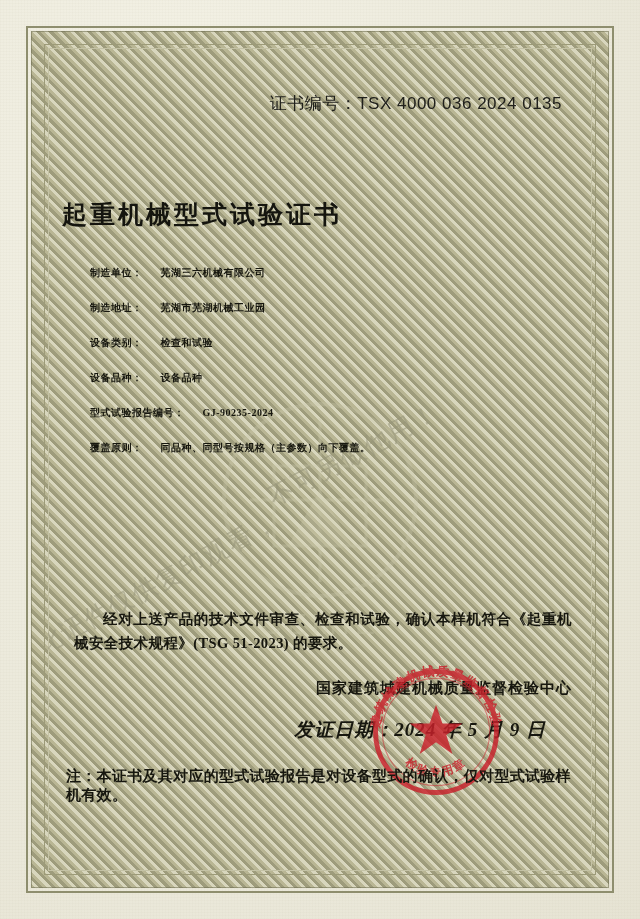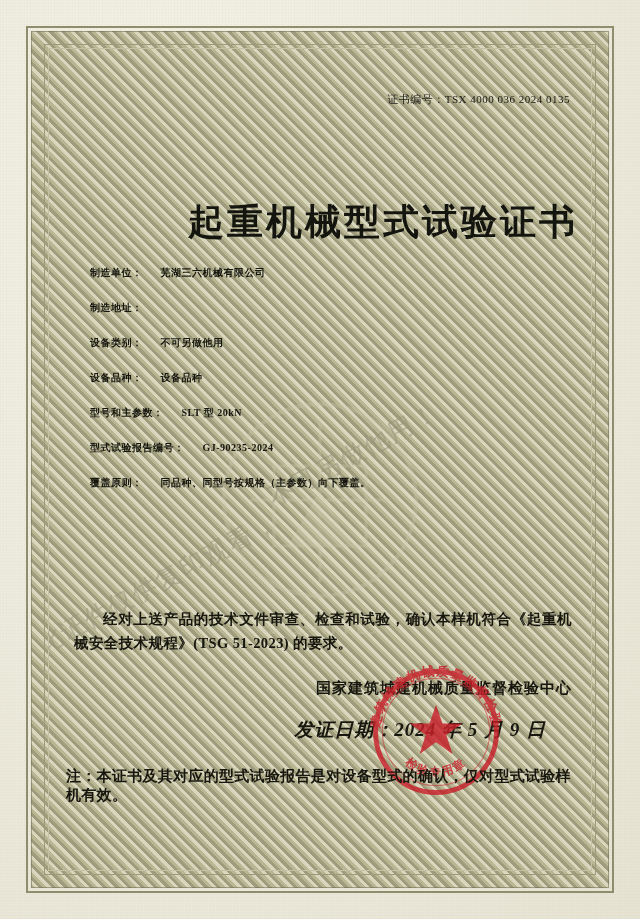--- a/index.html
+++ b/index.html
@@ -113,34 +113,34 @@
     position: absolute;
     left: 62px;
     top: 62px;
     width: 516px;
     bottom: 62px;
   }
 
   .cert-no {
     position: absolute;
     top: 30px;
-    right: 8px;
-    font-size: 11px;
+    right: 16px;
+    font-size: 17px;
     color: #20201c;
     letter-spacing: 0.5px;
-    font-family: Liberation Serif, serif;
+    font-family: Liberation Sans, sans-serif;
   }
 
   .title {
     position: absolute;
     top: 136px;
     left: 0;
     width: 100%;
-    text-align: right;
-    font-size: 36px;
+    text-align: left;
+    font-size: 25px;
     font-weight: bold;
     letter-spacing: 3px;
     color: #15150f;
     font-family: "Liberation Serif", serif;
   }
 
   .fields {
     position: absolute;
     top: 204px;
     left: 28px;
@@ -252,32 +252,29 @@
 
     <div class="title">起重机械型式试验证书</div>
 
     <div class="fields">
       <div class="field-row">
         <span class="field-label">制造单位：</span>
         <span class="field-value">芜湖三六机械有限公司</span>
       </div>
       <div class="field-row">
         <span class="field-label">制造地址：</span>
+        <span class="field-value">芜湖市芜湖机械工业园</span>
       </div>
       <div class="field-row">
         <span class="field-label">设备类别：</span>
-        <span class="field-value">不可另做他用</span>
+        <span class="field-value">检查和试验</span>
       </div>
       <div class="field-row">
         <span class="field-label">设备品种：</span>
         <span class="field-value">设备品种</span>
-      </div>
-      <div class="field-row">
-        <span class="field-label">型号和主参数：</span>
-        <span class="field-value">SLT 型 20kN</span>
       </div>
       <div class="field-row">
         <span class="field-label">型式试验报告编号：</span>
         <span class="field-value">GJ-90235-2024</span>
       </div>
       <div class="field-row">
         <span class="field-label">覆盖原则：</span>
         <span class="field-value">同品种、同型号按规格（主参数）向下覆盖。</span>
       </div>
     </div>

